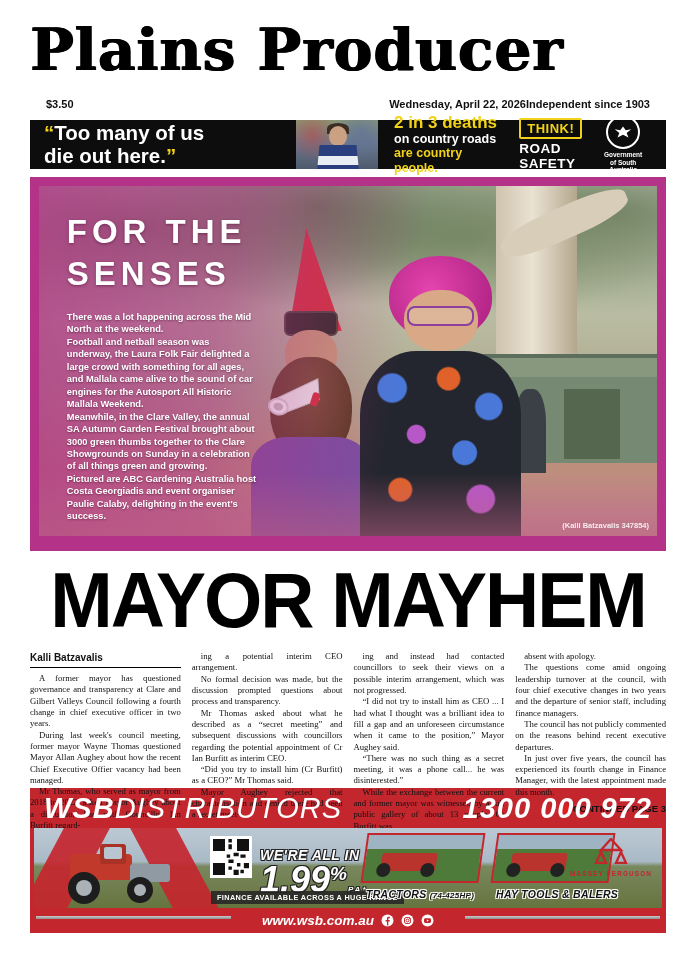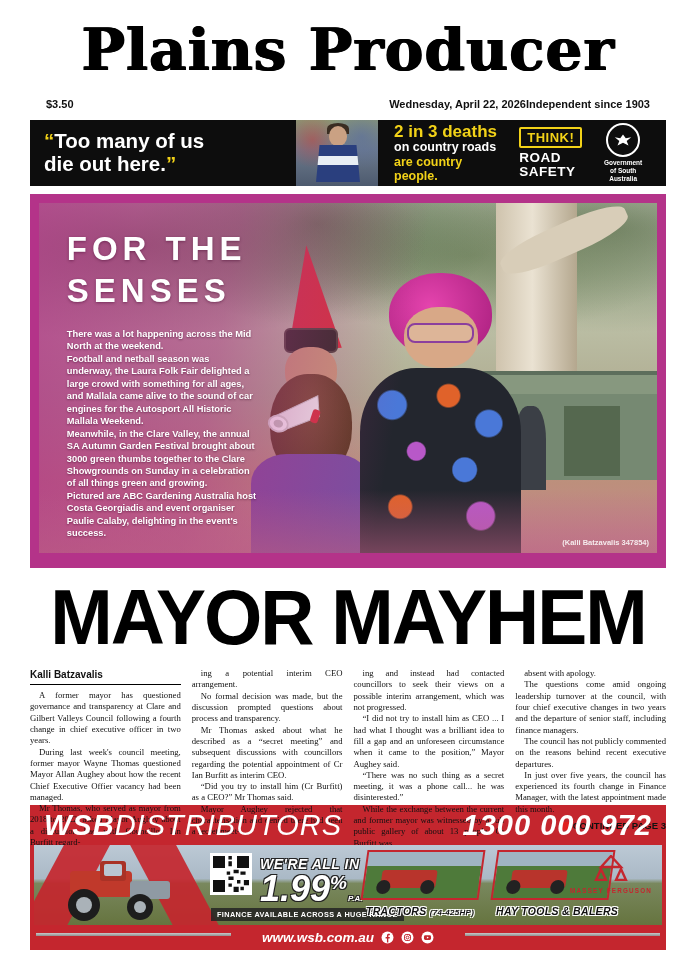--- a/index.html
+++ b/index.html
@@ -5,34 +5,34 @@
   * { box-sizing: border-box; margin: 0; padding: 0; }
   html,body { background:#888; }
   .page {
     position: relative; width: 696px; height: 976px; margin: 0 auto;
     background: #fff; overflow: hidden;
     font-family: "Liberation Sans", sans-serif; color:#111;
   }
   .content { margin: 0 30px; }
 
   
-  .masthead { text-align: center; padding-top: 16px; }
+  .masthead { padding-top: 16px; }
   .masthead-title {
     font-family: "DejaVu Serif", serif; font-weight: bold;
     font-size: 58px; letter-spacing: 1px; color:#000;
     text-shadow: 1px 0 0 #000, -0.5px 0 0 #000;
   }
   .dateline {
     display: flex; justify-content: space-between; align-items: baseline;
     margin: 14px 46px 10px; font-size: 11px; font-weight: bold;
   }
   .dateline-right { display: flex; }
 
   
-  .banner { display: flex; height: 66px; }
+  .banner { display: flex; height: 49px; }
   .banner-left {
     flex: 0 0 266px; background: #0d0d0d; color: #fff;
     display: flex; flex-direction: column; justify-content: center;
     padding-left: 14px; font-weight: 800; font-size: 20.5px; line-height: 1.12;
   }
   .yq { color: #f2d218; }
   .banner-photo {
     flex: 0 0 82px; position: relative; overflow: hidden;
     background:
       radial-gradient(circle at 20% 30%, rgba(200,60,60,.5), transparent 35%),
@@ -195,21 +195,21 @@
   .ad-body {
     position: relative; height: 80px; overflow: hidden;
     border-left: 4px solid #c4262e; border-right: 4px solid #c4262e;
     background: linear-gradient(180deg, #bcc9d5 0%, #aab9c6 42%, #79885e 48%, #66743f 100%);
   }
   .ad-diag1, .ad-diag2 { position:absolute; top:-10px; width: 46px; height: 110px; background: rgba(196,38,46,.92); }
   .ad-diag1 { left: 6px;  transform: skewX(-28deg); }
   .ad-diag2 { left: 120px; transform: skewX(28deg); }
   .ad-tractor { position:absolute; left: 6px; bottom: 2px; width: 160px; height: 66px; }
   .qr { position:absolute; left: 176px; top: 8px; width: 42px; height: 42px; background:#fff; padding:3px; }
-  .offer { position:absolute; left: 226px; top: 11px; color:#fff; font-style: italic; font-weight: 900;
+  .offer { position:absolute; left: 226px; top: 19px; color:#fff; font-style: italic; font-weight: 900;
     text-shadow: 1px 1px 0 #222, -1px 1px 0 #222, 1px -1px 0 #222, -1px -1px 0 #222; }
   .offer-top { font-size: 14px; letter-spacing: .5px; }
   .offer-rate { font-size: 36px; line-height: .95; display:flex; align-items:flex-start; }
   .offer-pct { font-size: 19px; margin-top: 2px; }
   .offer-pa  { font-size: 8px; align-self: flex-end; margin: 0 0 4px 1px; }
   .finance { position:absolute; left: 177px; top: 63px; background: rgba(35,35,35,.85);
     color:#fff; font-weight: bold; font-size: 7.3px; padding: 2px 6px; letter-spacing: .4px; }
   .panel { position:absolute; top: 5px; width: 118px; height: 50px;
     border: 2.5px solid #c4262e; transform: skewX(-8deg); overflow: hidden;
     background: linear-gradient(180deg, #9fb4c2 0 30%, #4e7a3a 30% 100%);

